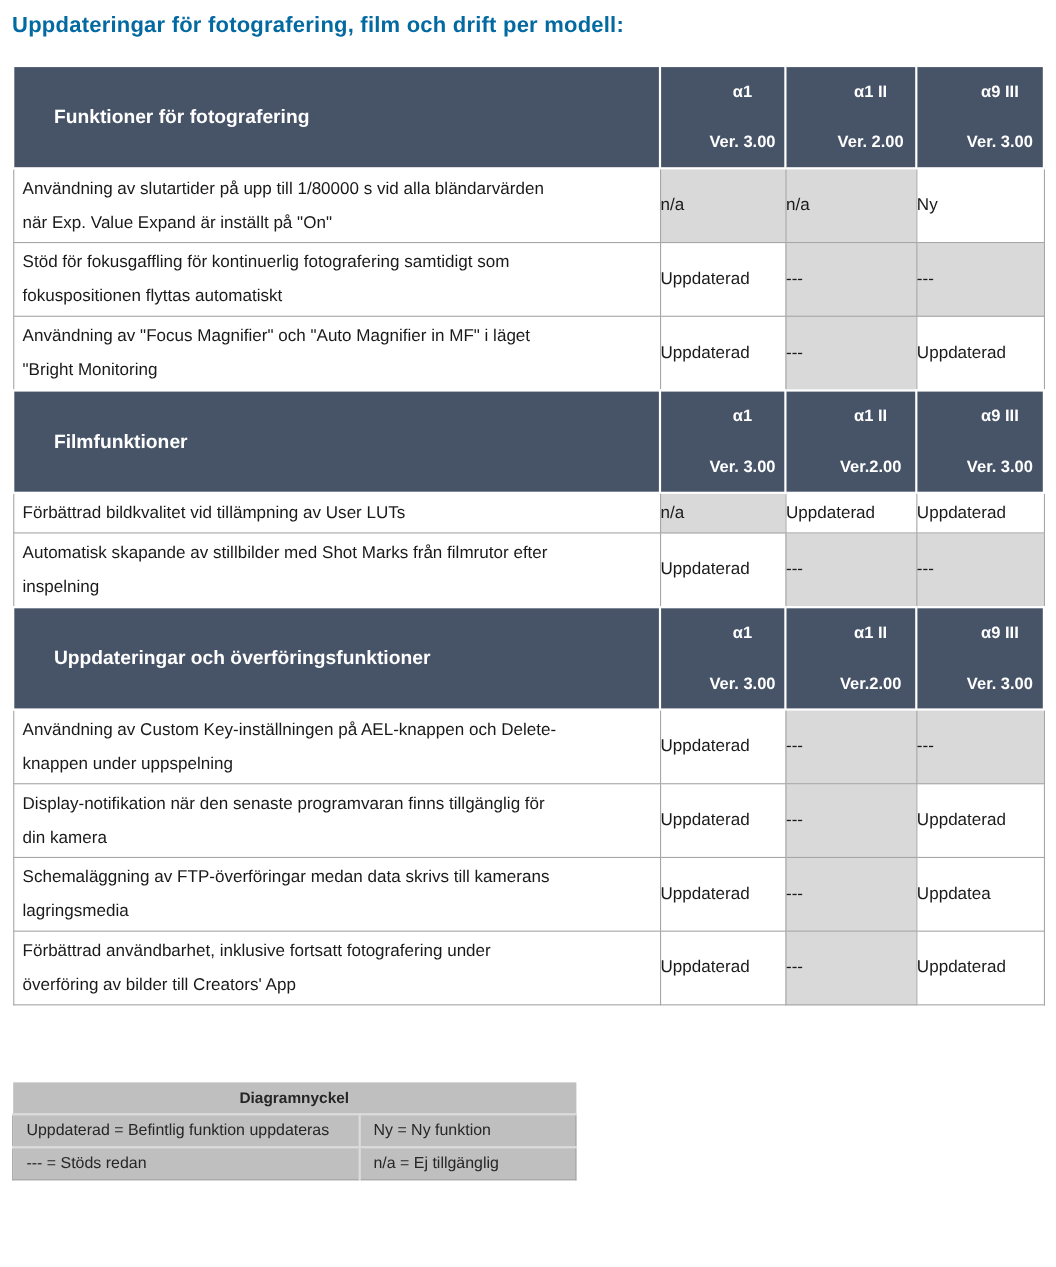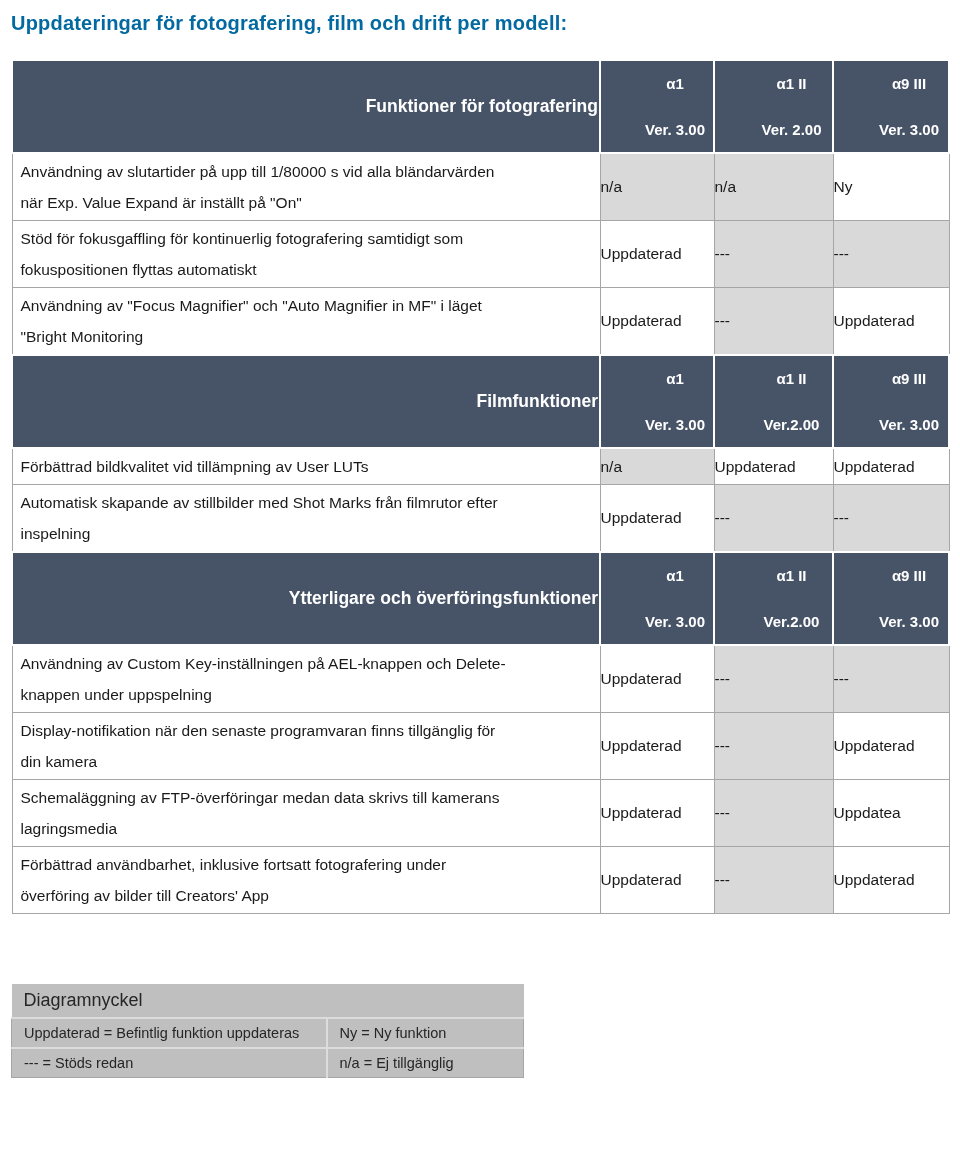--- a/index.html
+++ b/index.html
@@ -30,21 +30,21 @@
   table.main col.c-m2{width:119px;}
   table.main col.c-m3{width:116px;}
 
   tr.sec th{
     background:var(--header-bg);
     color:#fff;border:2px solid #fff;
     height:93px;vertical-align:middle;
     font-weight:bold;
     padding-left:36px;
   }
-  th.sec-label{text-align:right;padding-left:8px;font-size:17.5px;}
+  th.sec-label{text-align:left;padding-left:8px;font-size:17.5px;}
   th.model-cell{text-align:center;padding:0;}
   th.model-cell .model{font-size:15px;line-height:18px;}
   th.model-cell .version{font-size:15px;line-height:18px;margin-top:28px;}
 
   td{border:1px solid var(--border-col);background:#fff;}
   td.feature{
     font-size:15.5px;line-height:31px;
     padding:2px 8px;white-space:pre-line;
     vertical-align:middle;
   }
@@ -59,22 +59,23 @@
     width:512px;margin-top:70px;
     font-size:14.5px;color:#262626;
   }
   table.legend col.l-left{width:315px;}
   table.legend col.l-right{width:197px;}
   table.legend th,table.legend td{
     background:var(--legend-bg);
     text-align:left;padding:6px 12px;
   }
   table.legend th{
-    font-size:18px;font-weight:normal;
+    font-size:14px;font-weight:bold;
     border-bottom:2px solid var(--divider-col);
+    text-align:center;
   }
   table.legend td{border-top:2px solid var(--divider-col);}
   table.legend td.right{border-left:2px solid var(--divider-col);}
 </style>
 </head>
 <body>
 
 <div class="page">
 
   <div class="page-title">Uppdateringar för fotografering, film och drift per modell:</div>
@@ -150,21 +151,21 @@
       </tr>
       <tr>
         <td class="feature">Automatisk skapande av stillbilder med Shot Marks från filmrutor efter
 inspelning</td>
         <td class="value">Uppdaterad</td>
         <td class="value shaded">---</td>
         <td class="value shaded">---</td>
       </tr>
 
       <tr class="sec">
-        <th class="sec-label">Ytterligare och överföringsfunktioner</th>
+        <th class="sec-label">Uppdateringar och överföringsfunktioner</th>
         <th class="model-cell">
           <div class="model">α1</div>
           <div class="version">Ver. 3.00</div>
         </th>
         <th class="model-cell">
           <div class="model">α1 II</div>
           <div class="version">Ver.2.00</div>
         </th>
         <th class="model-cell">
           <div class="model">α9 III</div>

